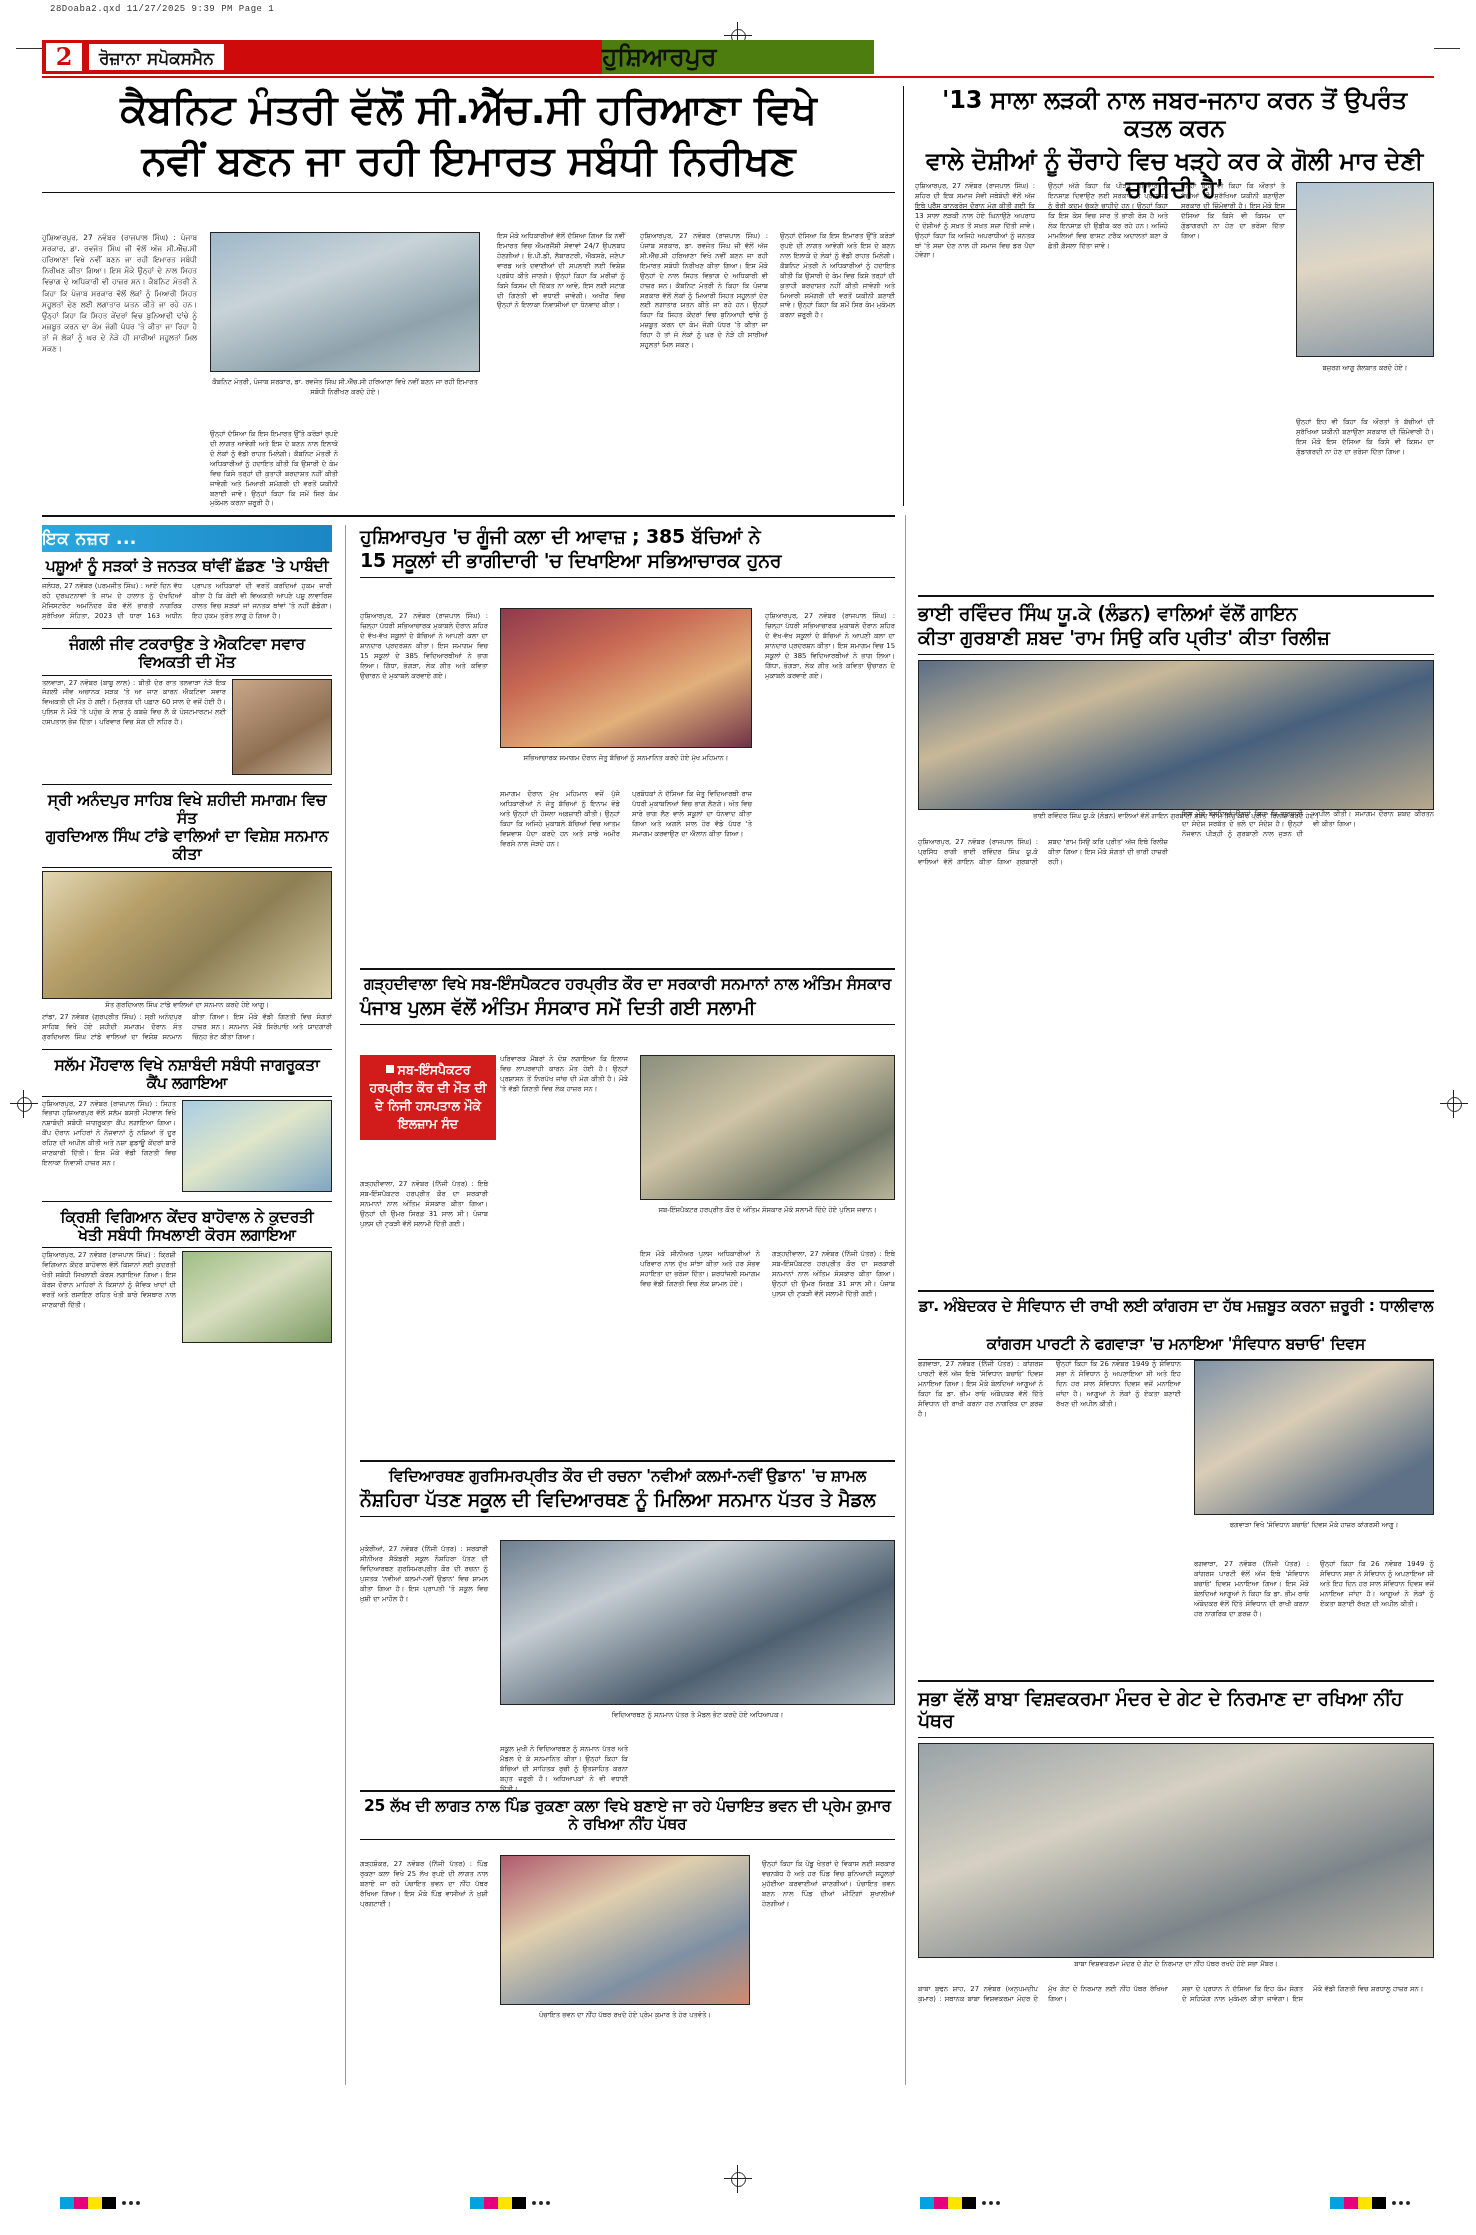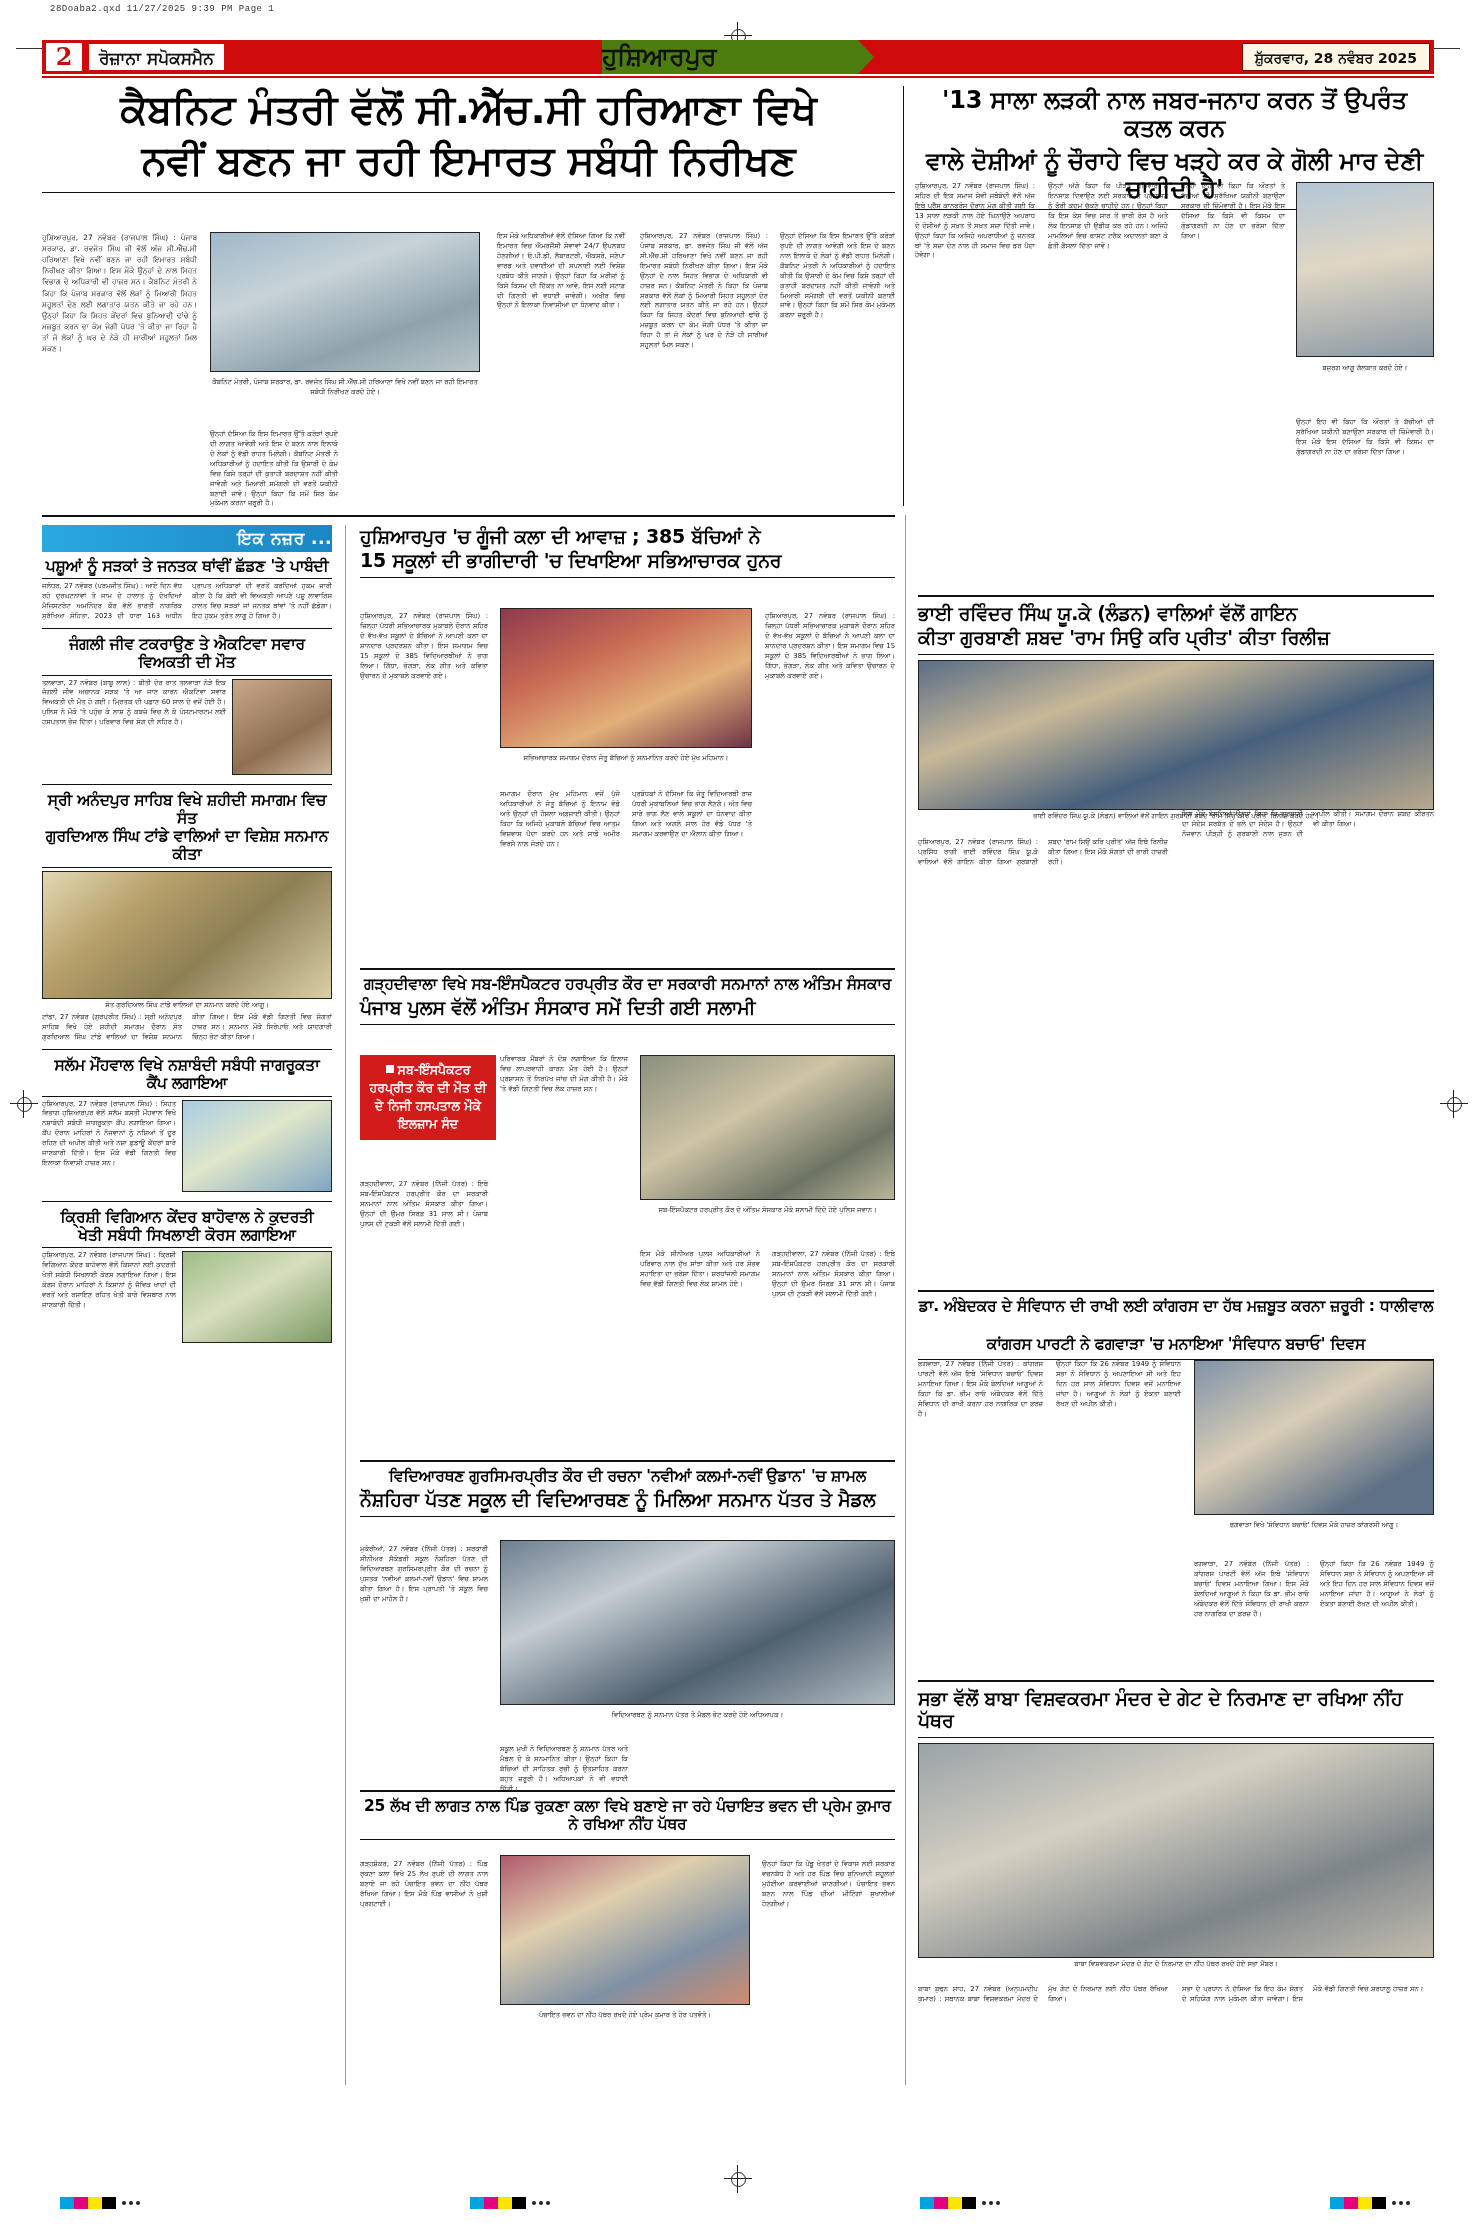--- a/index.html
+++ b/index.html
@@ -72,21 +72,21 @@
   .vrule{position:absolute;width:1px;background:#111;}
 
   
   .photo{position:relative;overflow:hidden;background:#cfd6dd;}
   .ph-frame{border:1px solid #222;box-sizing:border-box;}
   .photocap{font-size:6.8px;line-height:1.4;text-align:center;color:#111;padding-top:2px;}
 
   
   .banner-blue{
     background:linear-gradient(90deg,#2aa8e0 0%,#1b86c4 100%);
-    color:#fff;font-weight:bold;font-size:17px;text-align:right;
+    color:#fff;font-weight:bold;font-size:17px;text-align:left;
     padding:3px 0 4px;letter-spacing:.5px;
   }
   
   .redbox{
     background:#d21b1b;color:#fff;font-weight:bold;font-size:12.5px;
     line-height:1.45;text-align:center;padding:6px 4px;
   }
   .redbox .sq{display:inline-block;width:8px;height:8px;background:#fff;margin-right:4px;vertical-align:1px;}
 
   
@@ -120,23 +120,20 @@
     </div>
   <div class="cropline" style="left:16px;top:48px;width:26px;height:1px;"></div>
   <div class="cropline" style="left:1434px;top:48px;width:26px;height:1px;"></div>
 
   <div class="masthead">
     <div class="mh-left">
       <div class="mh-pageno">2</div>
       <div class="mh-brand">ਰੋਜ਼ਾਨਾ ਸਪੋਕਸਮੈਨ</div>
     </div>
     <div class="mh-center">ਹੁਸ਼ਿਆਰਪੁਰ</div>
-    <div class="mh-right">
-      <div class="mh-date">ਸ਼ੁੱਕਰਵਾਰ, 28 ਨਵੰਬਰ 2025</div>
-    </div>
   </div>
   <div class="mh-rule"></div>
 
   <div class="abs" style="left:42px;top:86px;width:853px;">
     <div class="hl hl-xl">ਕੈਬਨਿਟ ਮੰਤਰੀ ਵੱਲੋਂ ਸੀ.ਐੱਚ.ਸੀ ਹਰਿਆਣਾ ਵਿਖੇ</div>
     <div class="hl hl-xl" style="margin-top:4px;">ਨਵੀਂ ਬਣਨ ਜਾ ਰਹੀ ਇਮਾਰਤ ਸਬੰਧੀ ਨਿਰੀਖਣ</div>
     <div class="rule" style="margin-top:8px;"></div>
   </div>
 
   <div class="abs" style="left:42px;top:232px;width:155px;">

